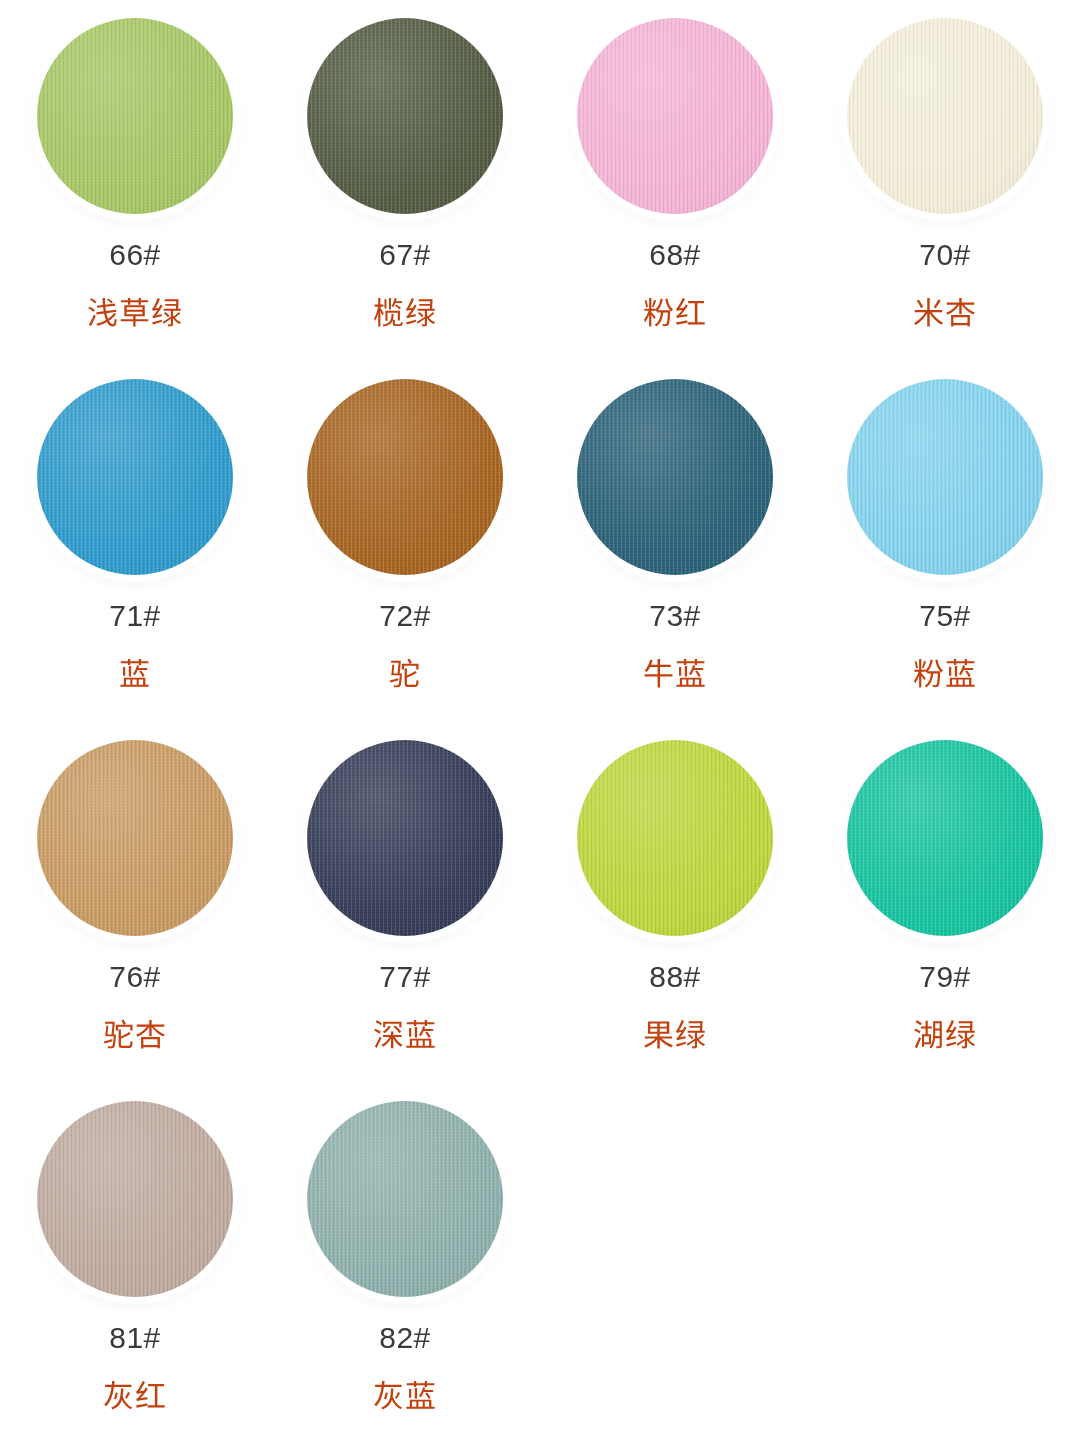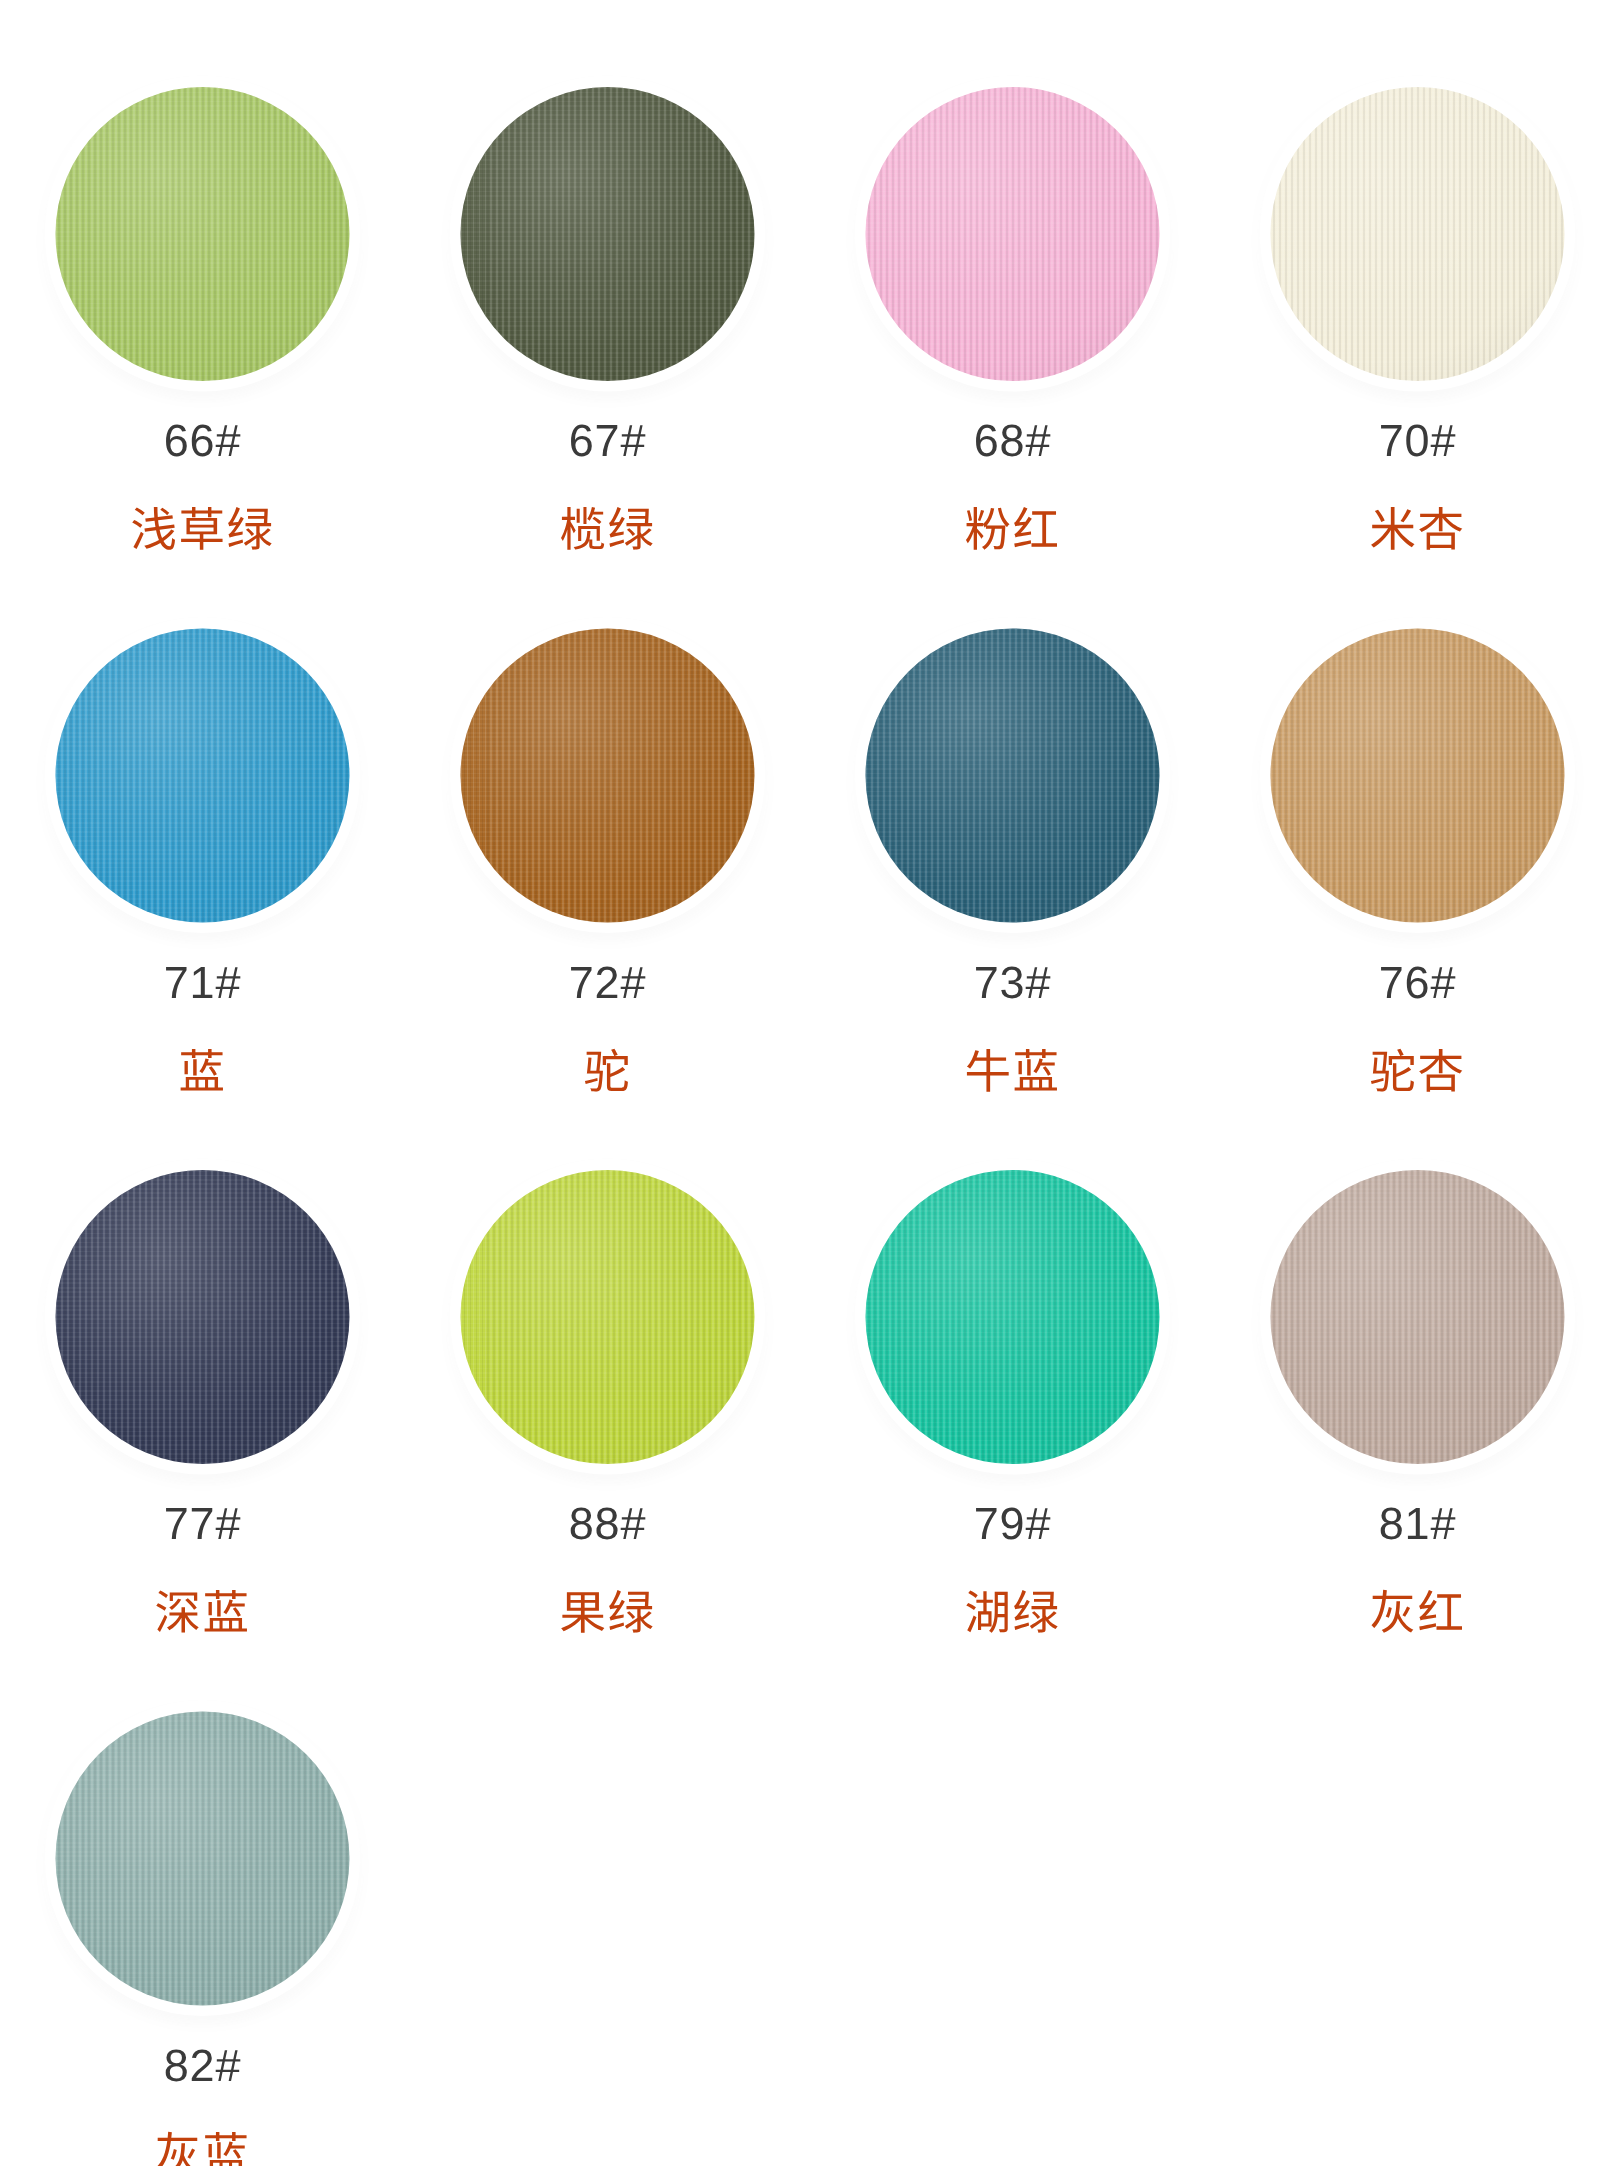--- a/index.html
+++ b/index.html
@@ -16,21 +16,20 @@
     overflow: hidden;
   }
 
   #swatch-grid {
     display: grid;
     grid-template-columns: repeat(4, 270px);
     grid-template-rows: repeat(4, 361px);
     width: 1080px;
     height: 1160px;
     box-sizing: border-box;
-    margin-top: 40px;
   }
 
   .swatch-cell {
     position: relative;
     display: flex;
     flex-direction: column;
     align-items: center;
     padding-top: 18px;
     box-sizing: border-box;
   }
@@ -143,20 +142,25 @@
       <div class="swatch-disc" style="background-color: rgb(166, 100, 32);"></div>
       <div class="swatch-code">72#</div>
       <div class="swatch-name">驼</div>
     </div>
     <div class="swatch-cell">
       <div class="swatch-disc" style="background-color: rgb(42, 97, 120);"></div>
       <div class="swatch-code">73#</div>
       <div class="swatch-name">牛蓝</div>
     </div>
     <div class="swatch-cell">
+      <div class="swatch-disc" style="background-color: rgb(132, 211, 238);"></div>
+      <div class="swatch-code">75#</div>
+      <div class="swatch-name">粉蓝</div>
+    </div>
+    <div class="swatch-cell">
       <div class="swatch-disc" style="background-color: rgb(201, 155, 99);"></div>
       <div class="swatch-code">76#</div>
       <div class="swatch-name">驼杏</div>
     </div>
     <div class="swatch-cell">
       <div class="swatch-disc" style="background-color: rgb(52, 59, 86);"></div>
       <div class="swatch-code">77#</div>
       <div class="swatch-name">深蓝</div>
     </div>
     <div class="swatch-cell">

